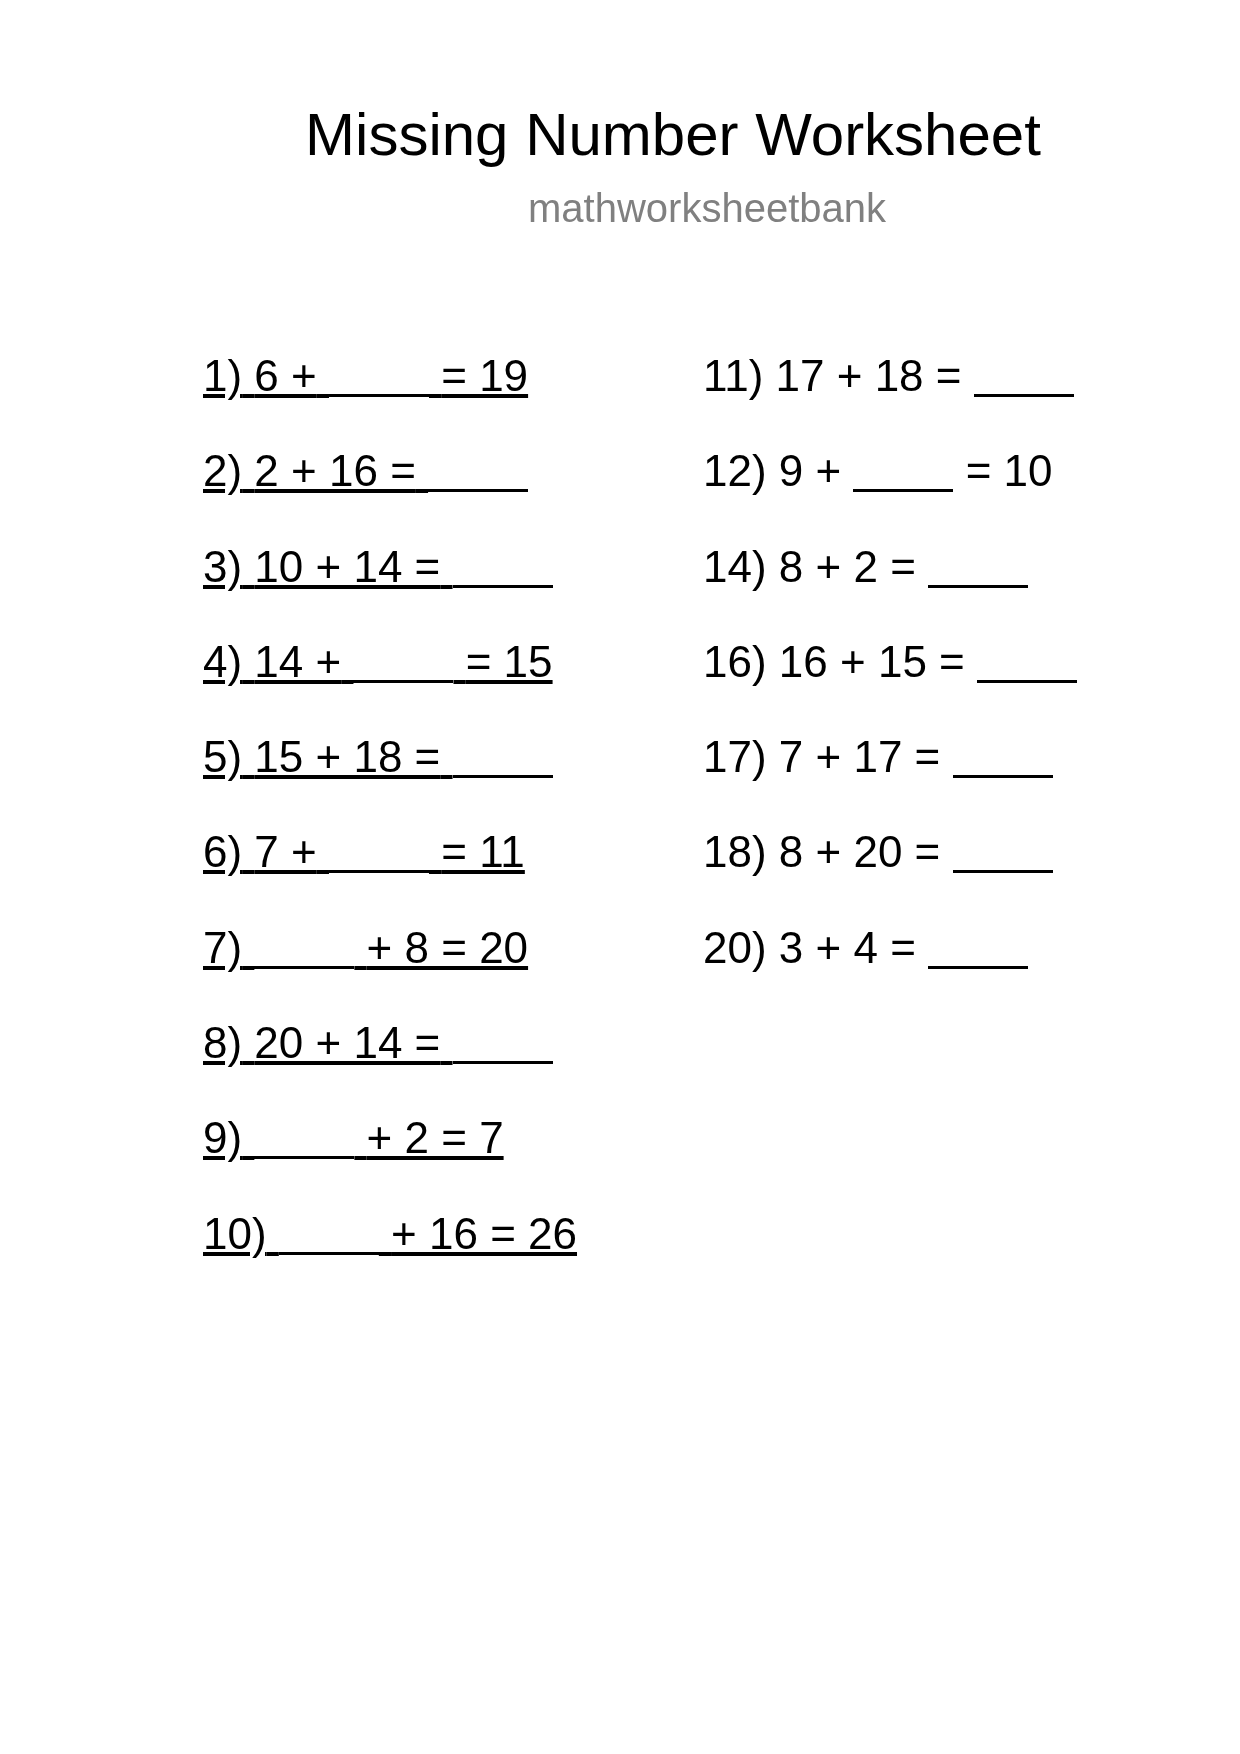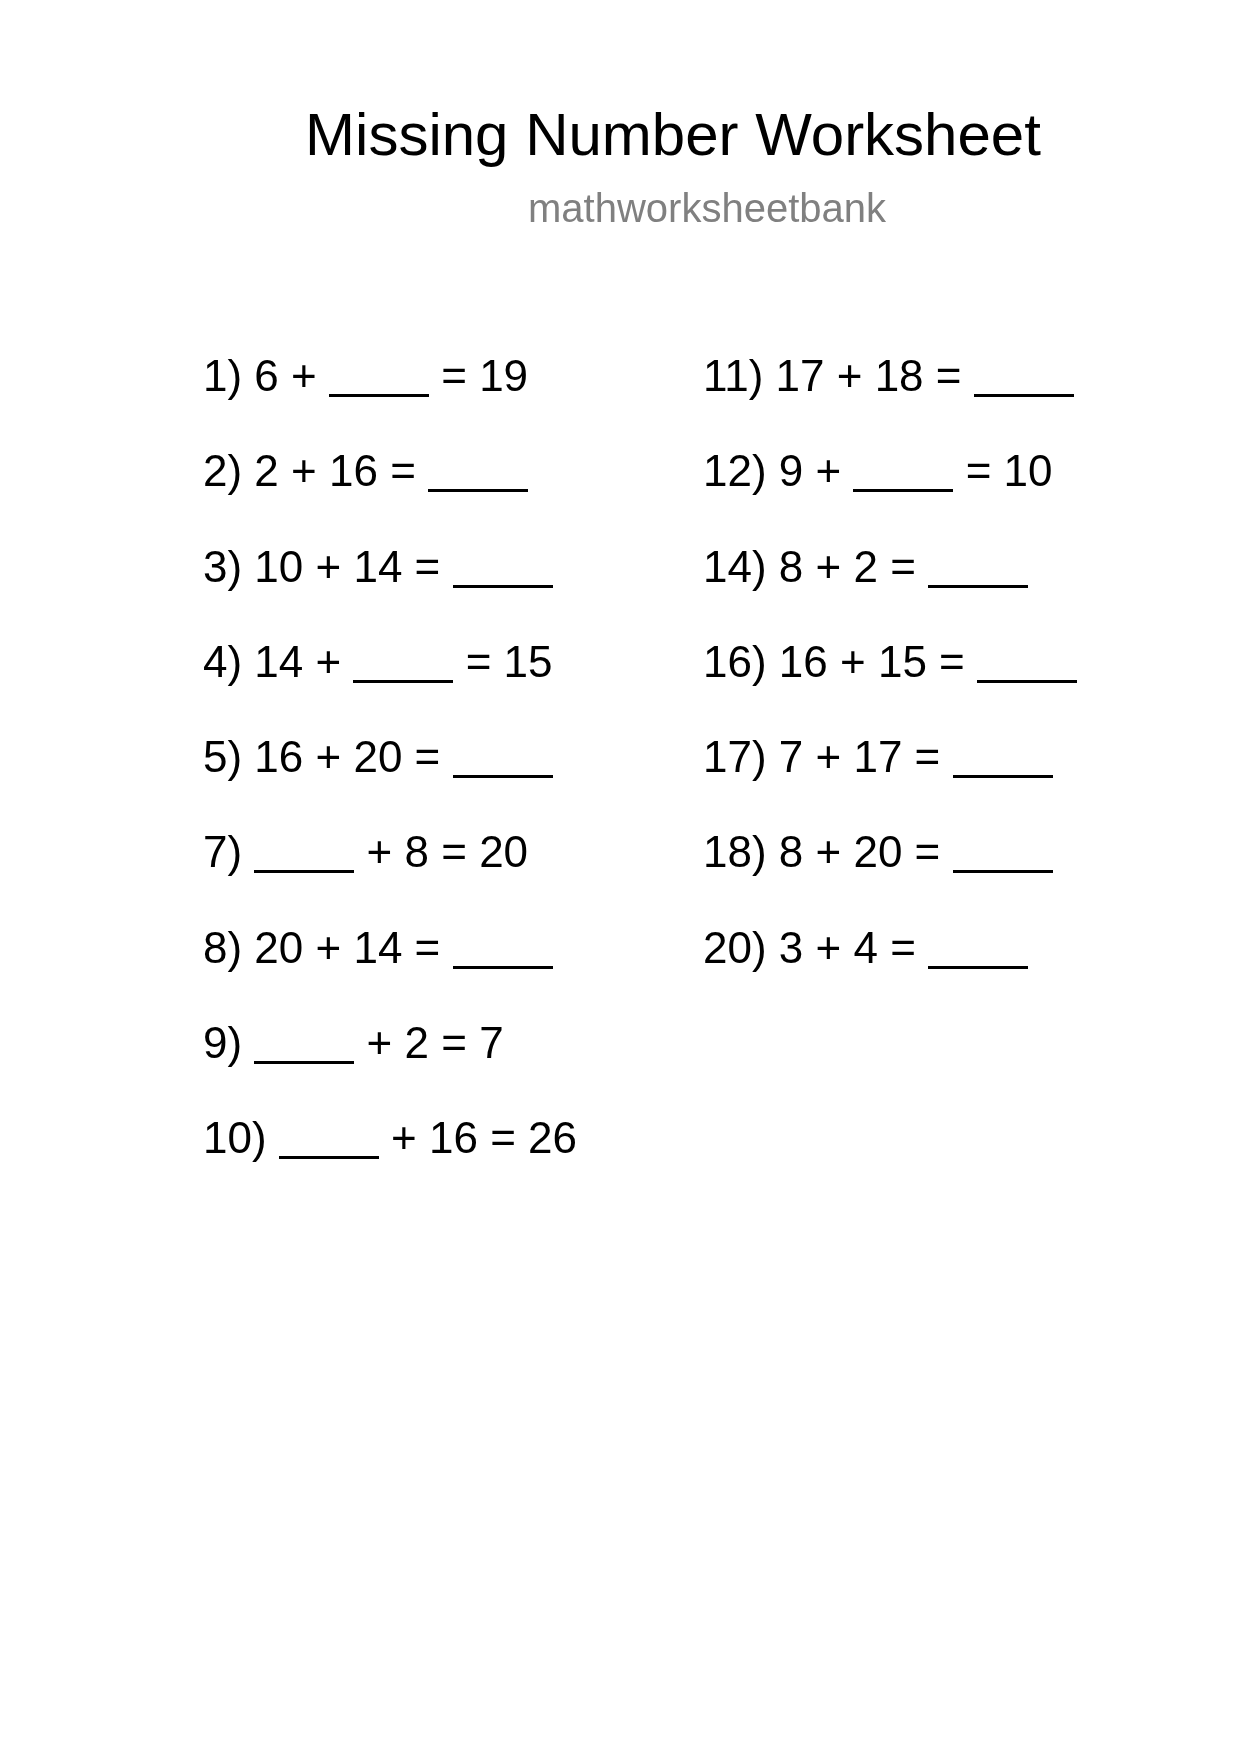--- a/index.html
+++ b/index.html
@@ -3,38 +3,39 @@
 <meta charset="utf-8">
 <style>
   html, body { margin: 0; padding: 0; background: #ffffff; }
   body { width: 1240px; height: 1754px; position: relative; overflow: hidden;
          font-family: "Liberation Sans", sans-serif; color: #000; }
   .title { position: absolute; left: 0; width: 1346px; top: 100px; text-align: center;
            font-size: 60px; line-height: 70px; font-weight: normal; margin: 0; }
   .subtitle { position: absolute; left: 0; width: 1414px; top: 185px; text-align: center;
               font-size: 40px; line-height: 46px; color: #808080; }
   .col { position: absolute; top: 350px; }
-  .col.left { left: 203px; }
+  .col.left { left: 203px; text-decoration: underline; }
   .col.right { left: 703px; }
   .problem { height: 95.3px; font-size: 44px; line-height: 52px; white-space: pre; }
   .blank { display: inline-block; width: 100px; border-bottom: 3px solid #000; height: 40px;
            vertical-align: baseline; margin-bottom: -6px; }
 </style>
 </head>
 <body>
 
 <h1 class="title">Missing Number Worksheet</h1>
 <div class="subtitle">mathworksheetbank</div>
 
 <div class="col left">
     <div class="problem"><span>1)</span> <span>6 +</span> <span class="blank"></span> <span>= 19</span></div>
     <div class="problem"><span>2)</span> <span>2 + 16 =</span> <span class="blank"></span></div>
     <div class="problem"><span>3)</span> <span>10 + 14 =</span> <span class="blank"></span></div>
     <div class="problem"><span>4)</span> <span>14 +</span> <span class="blank"></span> <span>= 15</span></div>
-    <div class="problem"><span>5)</span> <span>16 + 20 =</span> <span class="blank"></span></div>
+    <div class="problem"><span>5)</span> <span>15 + 18 =</span> <span class="blank"></span></div>
+    <div class="problem"><span>6)</span> <span>7 +</span> <span class="blank"></span> <span>= 11</span></div>
     <div class="problem"><span>7)</span> <span class="blank"></span> <span>+ 8 = 20</span></div>
     <div class="problem"><span>8)</span> <span>20 + 14 =</span> <span class="blank"></span></div>
     <div class="problem"><span>9)</span> <span class="blank"></span> <span>+ 2 = 7</span></div>
     <div class="problem"><span>10)</span> <span class="blank"></span> <span>+ 16 = 26</span></div>
   </div>
 <div class="col right">
     <div class="problem"><span>11)</span> <span>17 + 18 =</span> <span class="blank"></span></div>
     <div class="problem"><span>12)</span> <span>9 +</span> <span class="blank"></span> <span>= 10</span></div>
     <div class="problem"><span>14)</span> <span>8 + 2 =</span> <span class="blank"></span></div>
     <div class="problem"><span>16)</span> <span>16 + 15 =</span> <span class="blank"></span></div>

